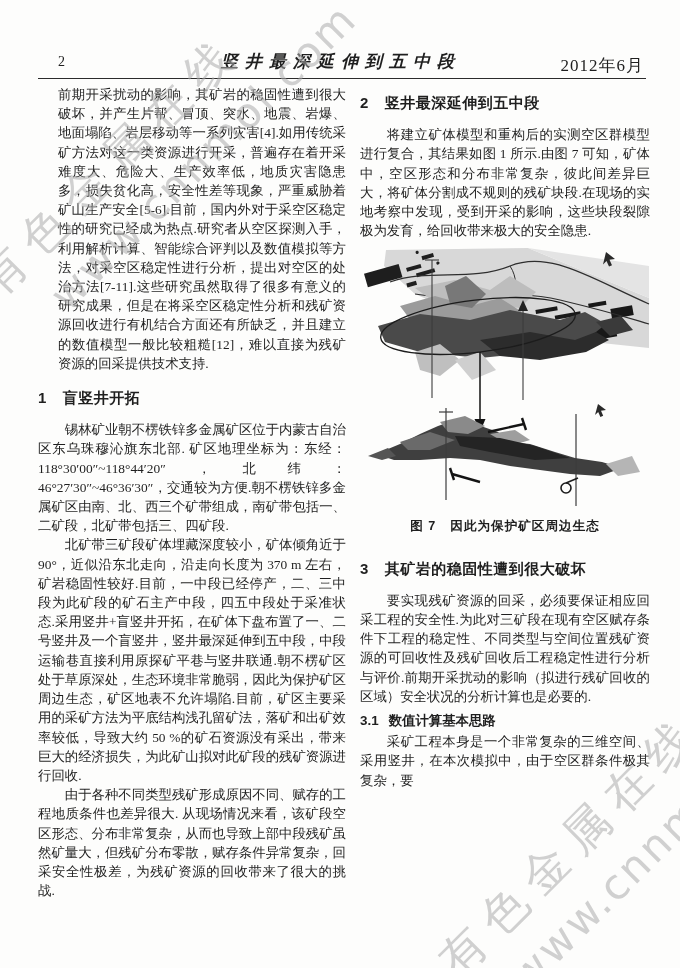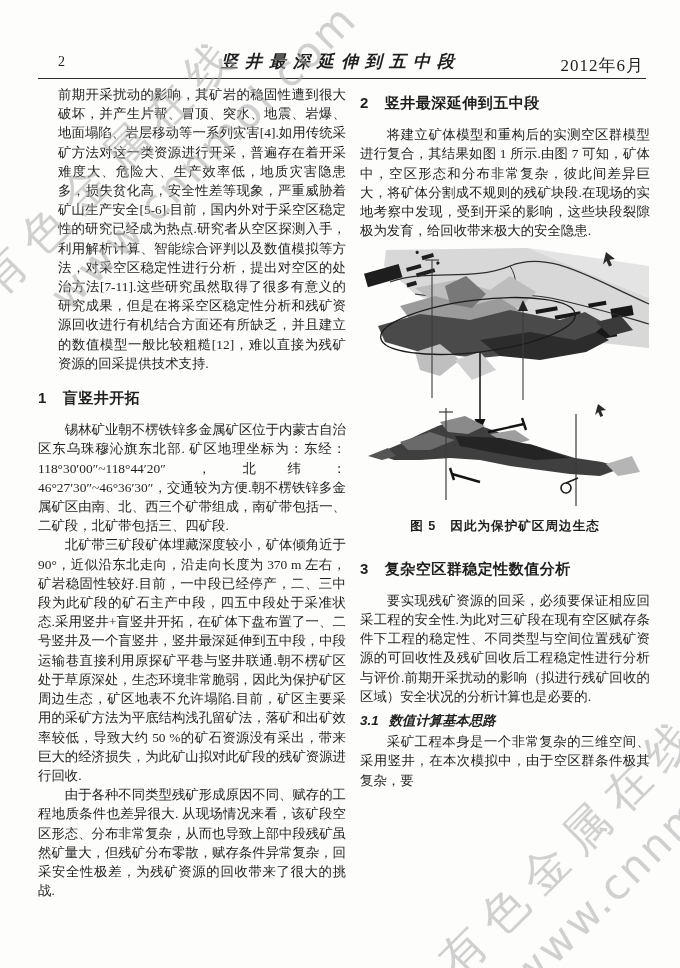--- a/index.html
+++ b/index.html
@@ -18,21 +18,21 @@
   
   .col{position:absolute;top:85px;font-size:13.4px;line-height:19.2px;text-align:justify;}
   .col-left{left:38px;width:308px;}
   .col-right{left:360px;width:290px;}
   p.body{margin:0;text-indent:2em;}
   p.noindent{text-indent:0;margin-left:20px;}
   h2.sec{font-family:"Liberation Sans","DejaVu Sans",sans-serif;font-size:15px;font-weight:bold;
     margin:15px 0 13px 0;letter-spacing:.5px;}
   h2.sec .num{margin-right:16px;}
   h3.subsec{font-family:"Liberation Sans","DejaVu Sans",sans-serif;font-size:13.4px;font-weight:bold;
-    margin:5px 0 2px 0;font-style:italic;}
+    margin:5px 0 2px 0;}
   h3.subsec .num{margin-right:10px;}
   
   .figure{margin:8px 0 2px 0;}
   .figure svg{display:block;}
   .fig-caption{text-align:center;font-family:"Liberation Sans","DejaVu Sans",sans-serif;
     font-weight:bold;font-size:12.6px;margin-top:5px;letter-spacing:1px;}
   .fig-caption .lbl{margin-right:14px;}
   
   .wm{position:absolute;transform:rotate(-45deg);color:rgba(172,172,172,0.55);
     font-family:"DejaVu Sans",sans-serif;pointer-events:none;z-index:6;text-align:left;}
@@ -146,26 +146,26 @@
         <line x1="216" y1="166" x2="216" y2="258" stroke="#3c3c3c" stroke-width="1.2"></line>
 
         <line x1="128" y1="184" x2="164" y2="176" stroke="#141414" stroke-width="2.4"></line>
         <line x1="162" y1="170" x2="166" y2="182" stroke="#141414" stroke-width="2.4"></line>
         <line x1="92" y1="226" x2="120" y2="234" stroke="#141414" stroke-width="2.4"></line>
         <line x1="90" y1="220" x2="94" y2="232" stroke="#141414" stroke-width="2.4"></line>
         <circle cx="206" cy="240" r="5" fill="none" stroke="#1c1c1c" stroke-width="1.6"></circle>
         <line x1="206" y1="235" x2="218" y2="230" stroke="#1c1c1c" stroke-width="1.6"></line>
       </svg>
       <div class="fig-caption">
-        <span class="lbl">图 5</span><span>因此为保护矿区周边生态</span>
+        <span class="lbl">图 7</span><span>因此为保护矿区周边生态</span>
       </div>
     </div>
 
     <h2 class="sec" style="margin-top:22px;">
-      <span class="num">3</span><span>复杂空区群稳定性数值分析</span>
+      <span class="num">3</span><span>其矿岩的稳固性遭到很大破坏</span>
     </h2>
     <p class="body">要实现残矿资源的回采，必须要保证相应回采工程的安全性.为此对三矿段在现有空区赋存条件下工程的稳定性、不同类型与空间位置残矿资源的可回收性及残矿回收后工程稳定性进行分析与评价.前期开采扰动的影响（拟进行残矿回收的区域）安全状况的分析计算也是必要的.</p>
     <h3 class="subsec">
       <span class="num">3.1</span><span>数值计算基本思路</span>
     </h3>
     <p class="body">采矿工程本身是一个非常复杂的三维空间、采用竖井，在本次模拟中，由于空区群条件极其复杂，要</p>
   </div>
 
 </div>
 

